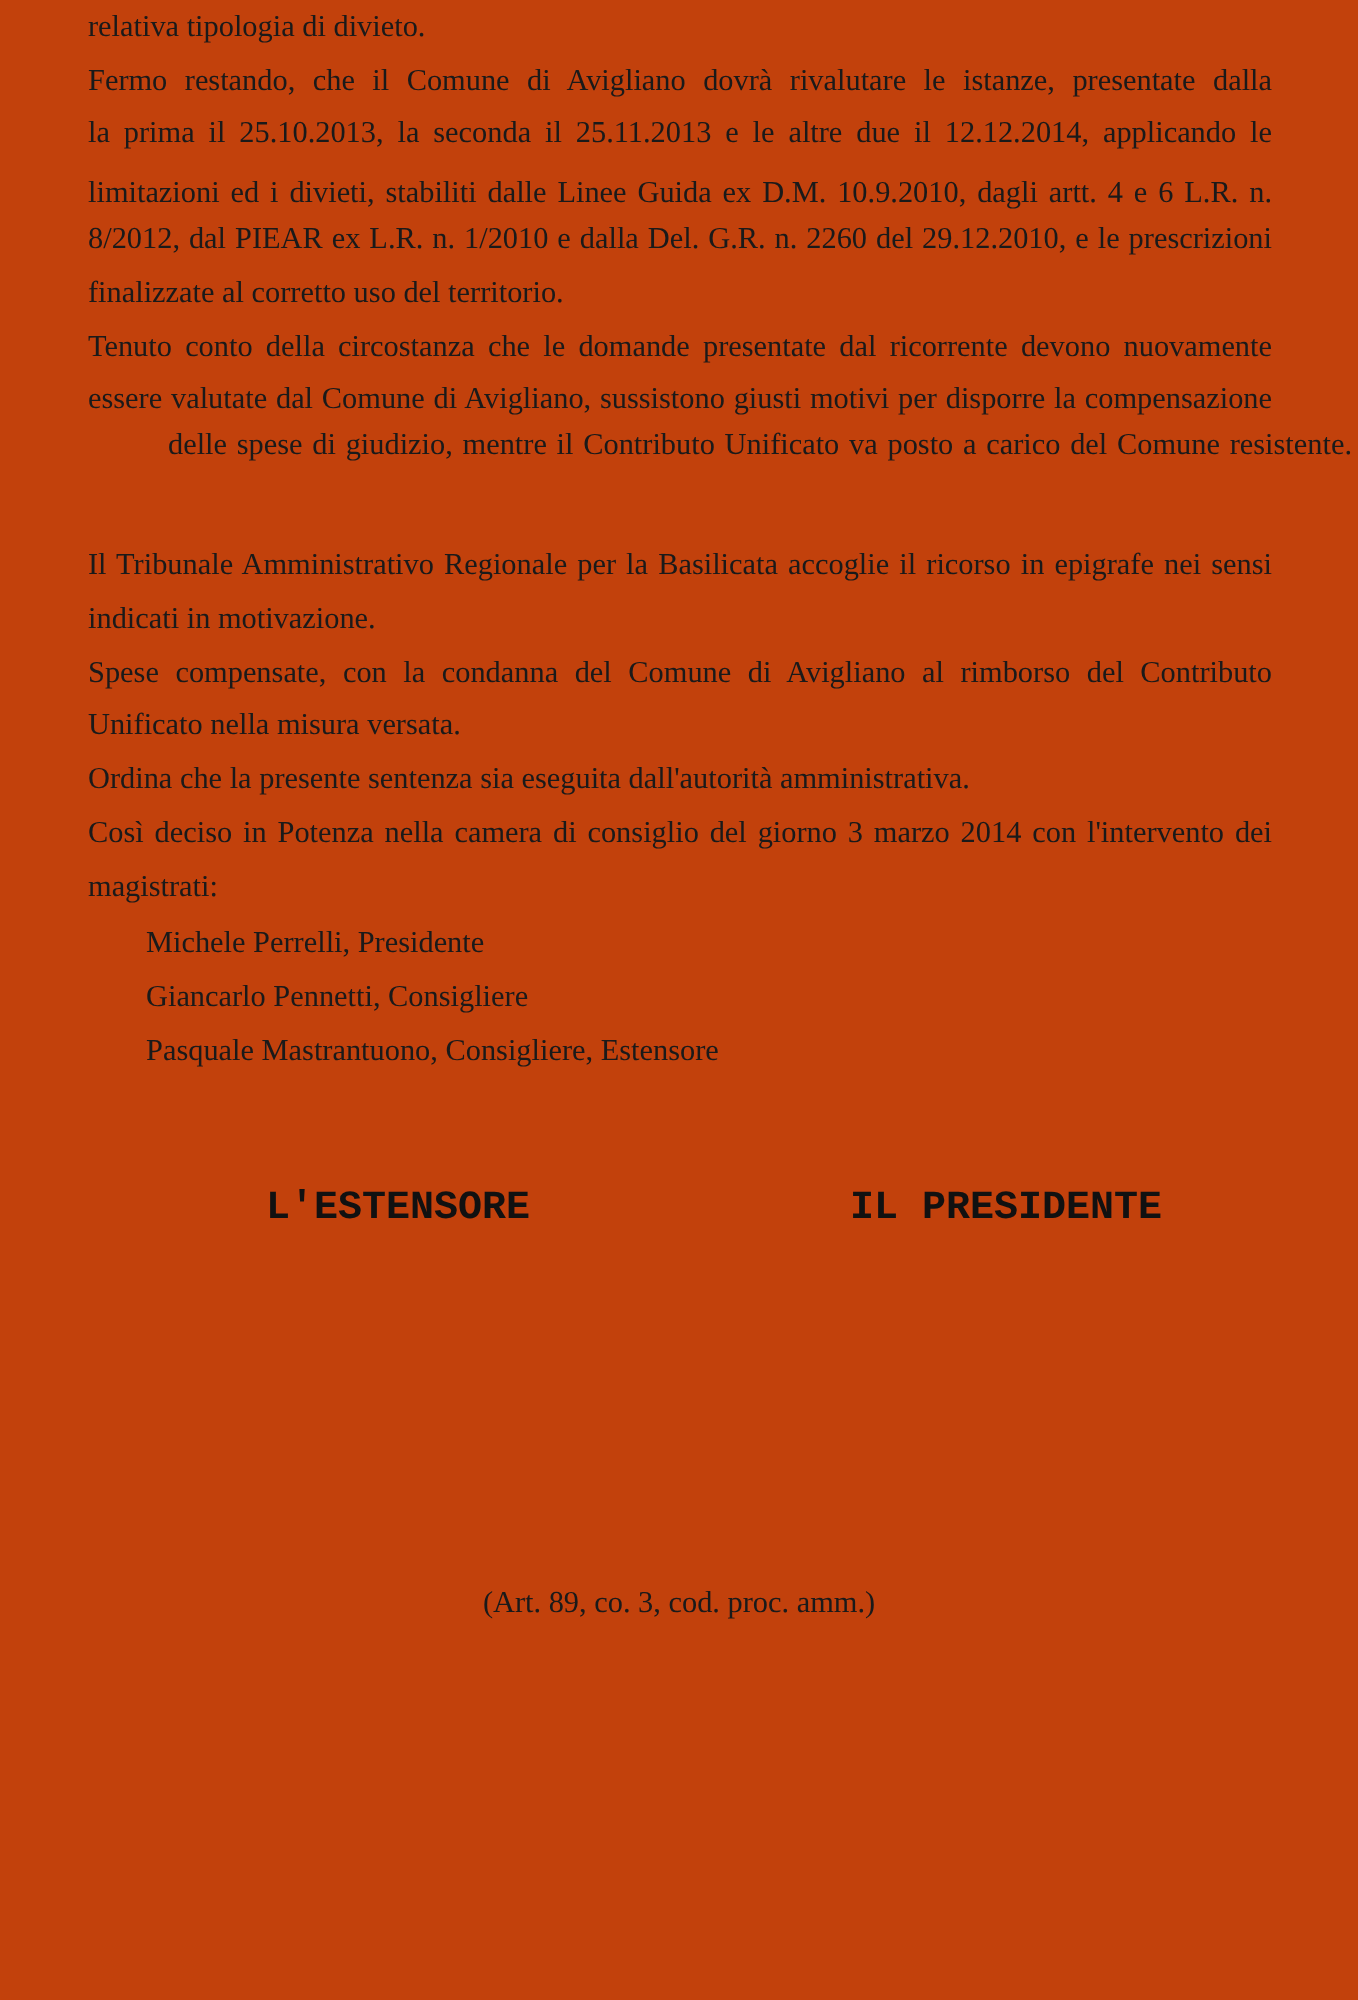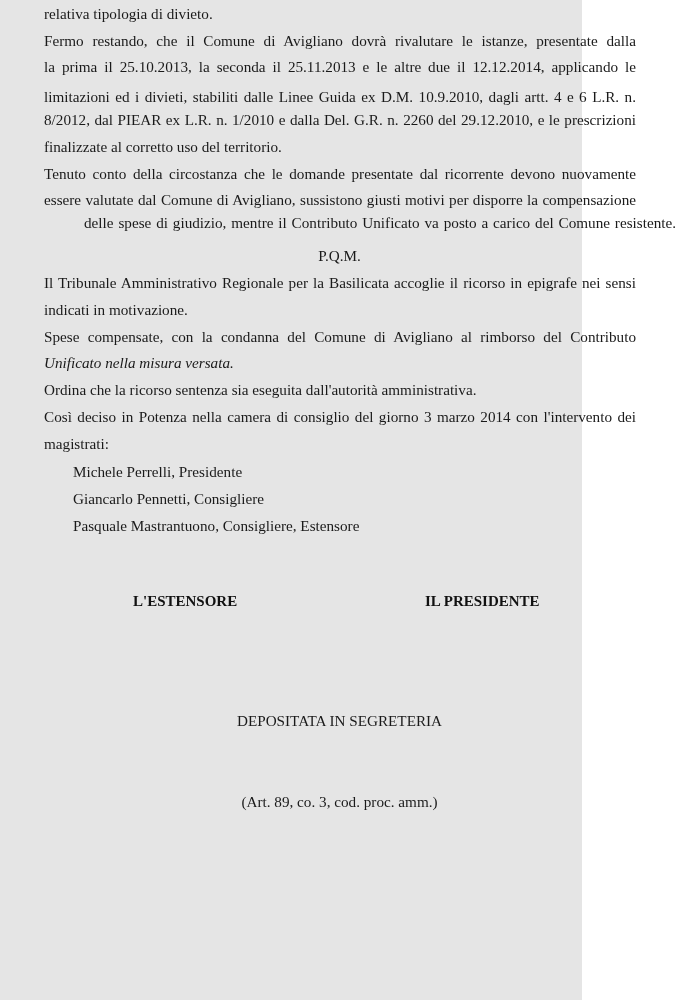--- a/index.html
+++ b/index.html
@@ -1,56 +1,54 @@
 <!DOCTYPE html>
 <html><head>
 <meta charset="utf-8">
 <style>
   html, body { margin: 0; padding: 0; background: #ffffff; }
   body { width: 679px; height: 1000px; position: relative; overflow: hidden; }
-  .page { position: absolute; left: 0; top: 0; width: 582px; height: 1000px; background: #e5e5e5; color: #1a1a1a;
+  .page { position: absolute; left: 0; top: 0; width: 679px; height: 1000px; background: #c2410c; color: #1a1a1a;
           font-family: "Liberation Serif", "DejaVu Serif", serif; font-size: 15.2px; }
   .line { position: absolute; left: 44px; width: 592px; white-space: nowrap; line-height: 20px; }
   .just { text-align: justify; text-align-last: justify; white-space: normal; height: 20px; overflow: hidden; }
   .center { left: 0; width: 679px; text-align: center; }
   .indent { left: 73px; }
-  .sig { position: absolute; font-family: Liberation Serif, serif; font-weight: bold; font-size: 15px; color: #111; text-align: right; }
+  .sig { position: absolute; font-family: Liberation Mono, monospace; font-weight: bold; font-size: 20px; color: #111; text-align: right; }
 </style>
 </head>
 <body>
 
 <div class="page">
   <div id="body-lines">
       <div class="line" style="top: 4px;">relativa tipologia di divieto.</div>
       <div class="line just" style="top: 30.6px;">Fermo restando, che il Comune di Avigliano dovrà rivalutare le istanze, presentate dalla ricorrente</div>
       <div class="line just" style="top: 57.2px;">la prima il 25.10.2013, la seconda il 25.11.2013 e le altre due il 12.12.2014, applicando le</div>
       <div class="line just" style="top: 87px;">limitazioni ed i divieti, stabiliti dalle Linee Guida ex D.M. 10.9.2010, dagli artt. 4 e 6 L.R. n.</div>
       <div class="line just" style="top: 110.4px;">8/2012, dal PIEAR ex L.R. n. 1/2010 e dalla Del. G.R. n. 2260 del 29.12.2010, e le prescrizioni</div>
       <div class="line" style="top: 137px;">finalizzate al corretto uso del territorio.</div>
       <div class="line just" style="top: 163.6px;">Tenuto conto della circostanza che le domande presentate dal ricorrente devono nuovamente</div>
       <div class="line just" style="top: 190.2px;">essere valutate dal Comune di Avigliano, sussistono giusti motivi per disporre la compensazione</div>
       <div class="line just" style="top: 213px; margin-left: 40px;">delle spese di giudizio, mentre il Contributo Unificato va posto a carico del Comune resistente.</div>
     </div>
 
-  <div class="line center" style="top:246px;">P.Q.M.</div>
 
   <div id="disp-lines">
       <div class="line just" style="top: 273px;">Il Tribunale Amministrativo Regionale per la Basilicata accoglie il ricorso in epigrafe nei sensi</div>
       <div class="line" style="top: 299.8px;">indicati in motivazione.</div>
       <div class="line just" style="top: 326.6px;">Spese compensate, con la condanna del Comune di Avigliano al rimborso del Contributo</div>
-      <div class="line" style="top: 353.4px; font-style: italic;">Unificato nella misura versata.</div>
-      <div class="line" style="top: 380.2px;">Ordina che la ricorso sentenza sia eseguita dall'autorità amministrativa.</div>
+      <div class="line" style="top: 353.4px;">Unificato nella misura versata.</div>
+      <div class="line" style="top: 380.2px;">Ordina che la presente sentenza sia eseguita dall'autorità amministrativa.</div>
       <div class="line just" style="top: 407px;">Così deciso in Potenza nella camera di consiglio del giorno 3 marzo 2014 con l'intervento dei</div>
       <div class="line" style="top: 433.8px;">magistrati:</div>
     </div>
 
   <div id="mag-lines">
       <div class="line indent" style="top: 462px;">Michele Perrelli, Presidente</div>
       <div class="line indent" style="top: 489px;">Giancarlo Pennetti, Consigliere</div>
       <div class="line indent" style="top: 516px;">Pasquale Mastrantuono, Consigliere, Estensore</div>
     </div>
 
   <div class="sig" style="left:133px; top:593px;">L'ESTENSORE</div>
   <div class="sig" style="left:425px; top:593px;">IL PRESIDENTE</div>
 
-  <div class="line center" style="top:711px;">DEPOSITATA IN SEGRETERIA</div>
   <div class="line center" style="top:792px;">(Art. 89, co. 3, cod. proc. amm.)</div>
 </div>
 
 </body></html>

